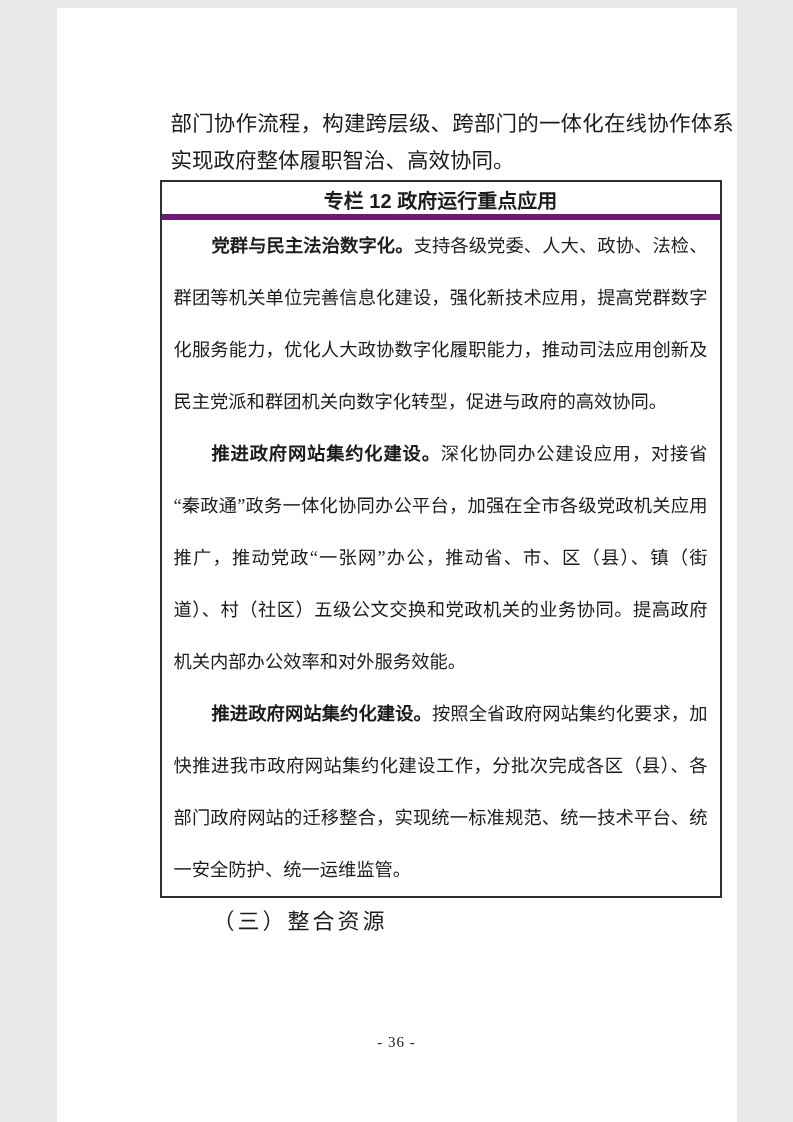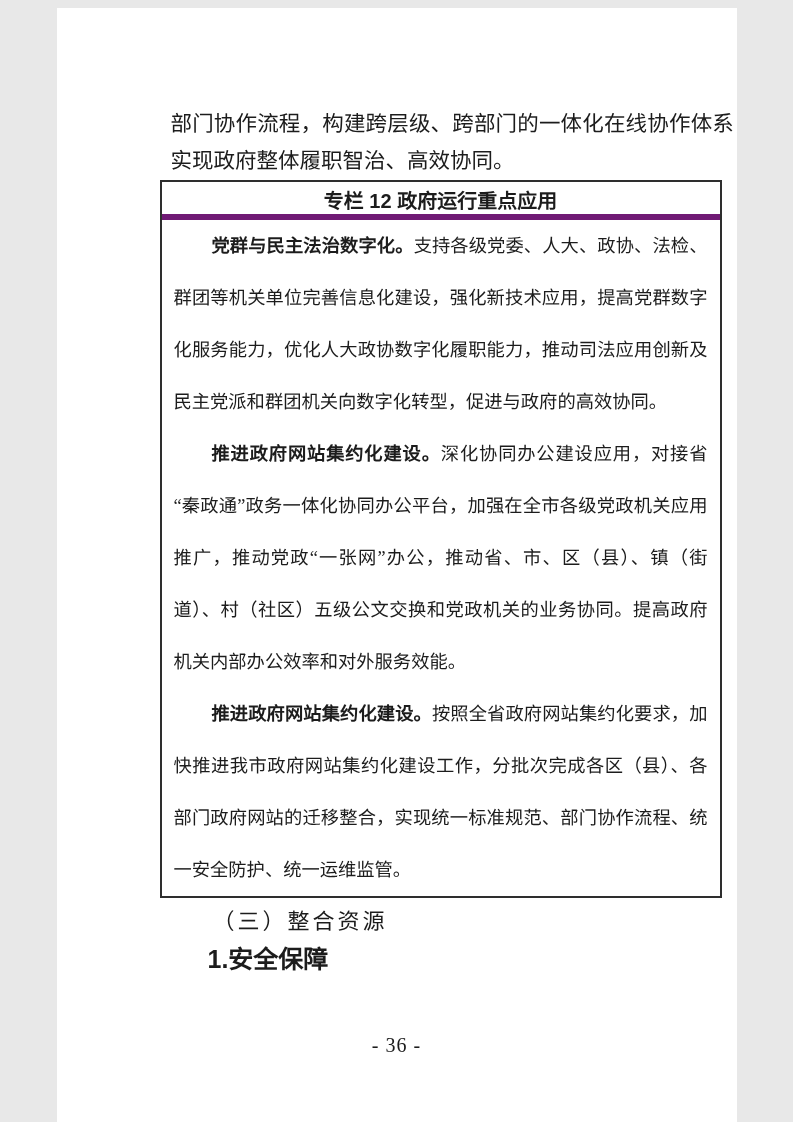--- a/index.html
+++ b/index.html
@@ -62,45 +62,44 @@
     font-weight: 700;
     font-size: 25px;
     line-height: 34px;
   }
   .page-number {
     position: absolute;
     left: 0;
     right: 0;
     top: 1026px;
     text-align: center;
-    font-size: 20px;
+    font-size: 15px;
     letter-spacing: 1px;
   }
 </style>
 </head>
 <body>
 
 <div class="page">
 
   <p class="intro-paragraph">部门协作流程，构建跨层级、跨部门的一体化在线协作体系，实现政府整体履职智治、高效协同。</p>
 
   <div class="feature-box">
     <div class="feature-box-title">专栏 12 政府运行重点应用</div>
 
     <div class="feature-box-body">
 
       <p class="box-paragraph"><span class="lead">党群与民主法治数字化。</span><span>支持各级党委、人大、政协、法检、群团等机关单位完善信息化建设，强化新技术应用，提高党群数字化服务能力，优化人大政协数字化履职能力，推动司法应用创新及民主党派和群团机关向数字化转型，促进与政府的高效协同。</span></p>
 
       <p class="box-paragraph"><span class="lead">推进政府网站集约化建设。</span><span>深化协同办公建设应用，对接省“秦政通”政务一体化协同办公平台，加强在全市各级党政机关应用推广，推动党政“一张网”办公，推动省、市、区（县）、镇（街道）、村（社区）五级公文交换和党政机关的业务协同。提高政府机关内部办公效率和对外服务效能。</span></p>
 
-      <p class="box-paragraph"><span class="lead">推进政府网站集约化建设。</span><span>按照全省政府网站集约化要求，加快推进我市政府网站集约化建设工作，分批次完成各区（县）、各部门政府网站的迁移整合，实现统一标准规范、部门协作流程、统一安全防护、统一运维监管。</span></p>
+      <p class="box-paragraph"><span class="lead">推进政府网站集约化建设。</span><span>按照全省政府网站集约化要求，加快推进我市政府网站集约化建设工作，分批次完成各区（县）、各部门政府网站的迁移整合，实现统一标准规范、统一技术平台、统一安全防护、统一运维监管。</span></p>
 
 
     </div>
   </div>
 
   <p class="section-heading">（三）整合资源</p>
 
-  <p class="subsection-heading">1.安全保障</p>
 
   <div class="page-number">- 36 -</div>
 
 </div>
 
 </body></html>

